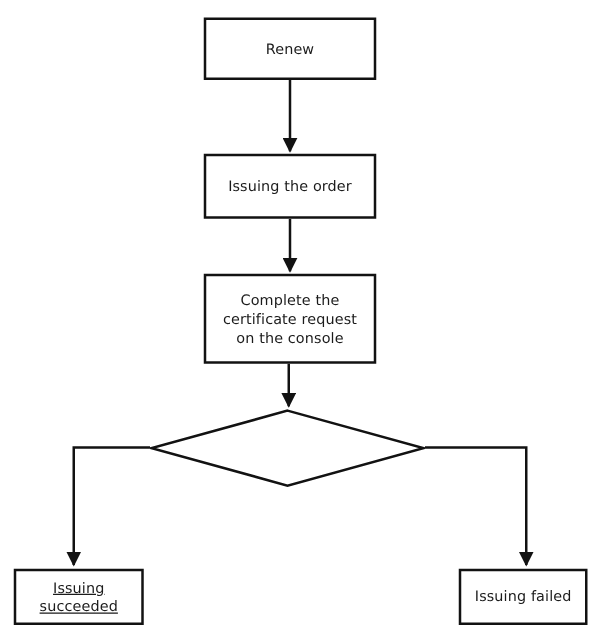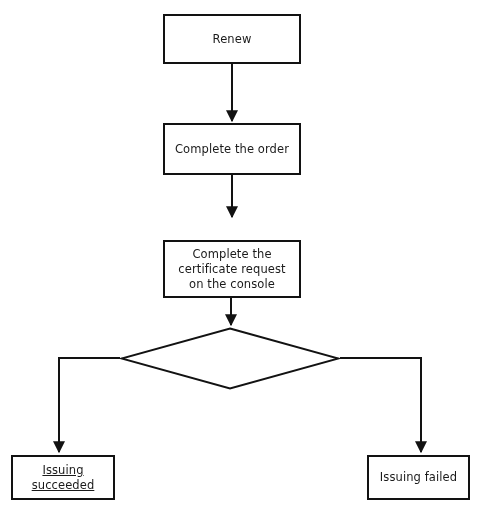--- a/index.html
+++ b/index.html
@@ -47,21 +47,21 @@
     font-size: 11.5px;
     line-height: 15px;
     letter-spacing: 0.1px;
     color: #1b1b1b;
     white-space: pre-line;
     padding: 0 4px;
   }
   
   #node-renew        { left: 163px; top: 14px;  width: 138px; height: 50px; }
   #node-complete-order { left: 163px; top: 123px; width: 138px; height: 52px; }
-  #node-complete-request { left: 163px; top: 219px; width: 138px; height: 58px; margin-top: 21px; }
+  #node-complete-request { left: 163px; top: 219px; width: 138px; height: 72px; }
   #node-issuing-succeeded { left: 11px;  top: 455px; width: 104px; height: 45px; text-decoration: underline; }
   #node-issuing-failed    { left: 367px; top: 455px; width: 103px; height: 45px; }
 
   
   #node-decision {
     left: 120px;
     top: 327px;
     width: 220px;
     height: 63px;
   }
@@ -101,21 +101,21 @@
     <path d="M 120 358 L 59 358 L 59 452" stroke="#121212" stroke-width="2" fill="none" marker-end="url(#arrowhead)"></path>
 
     <path d="M 340 358 L 421 358 L 421 452" stroke="#121212" stroke-width="2" fill="none" marker-end="url(#arrowhead)"></path>
   </svg>
 
   <div class="node node-process" id="node-renew">
     <span class="node-label">Renew</span>
   </div>
 
   <div class="node node-process" id="node-complete-order">
-    <span class="node-label">Complete the order</span>
+    <span class="node-label">Issuing the order</span>
   </div>
 
   <div class="node node-process" id="node-complete-request">
     <span class="node-label">Complete the
 certificate request
 on the console</span>
   </div>
 
   <div class="node" id="node-decision">
     <svg class="diamond-shape" viewBox="0 0 220 63" width="220" height="63" xmlns="http://www.w3.org/2000/svg">

